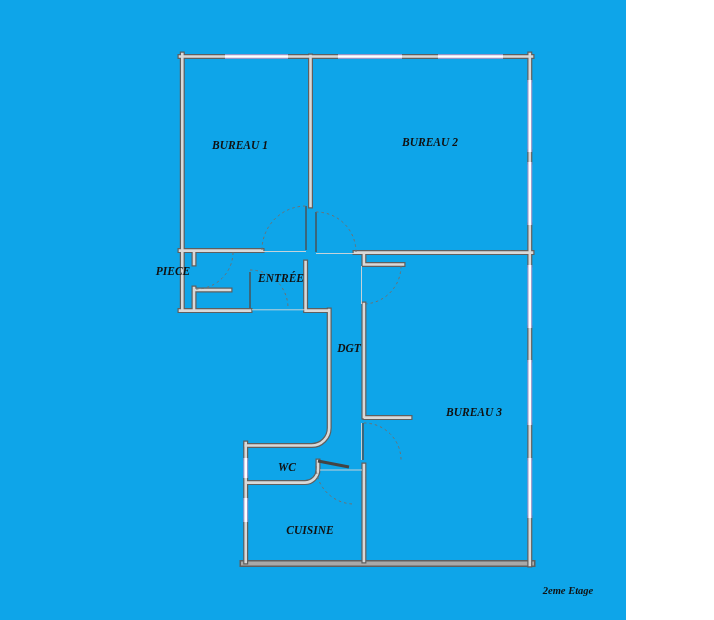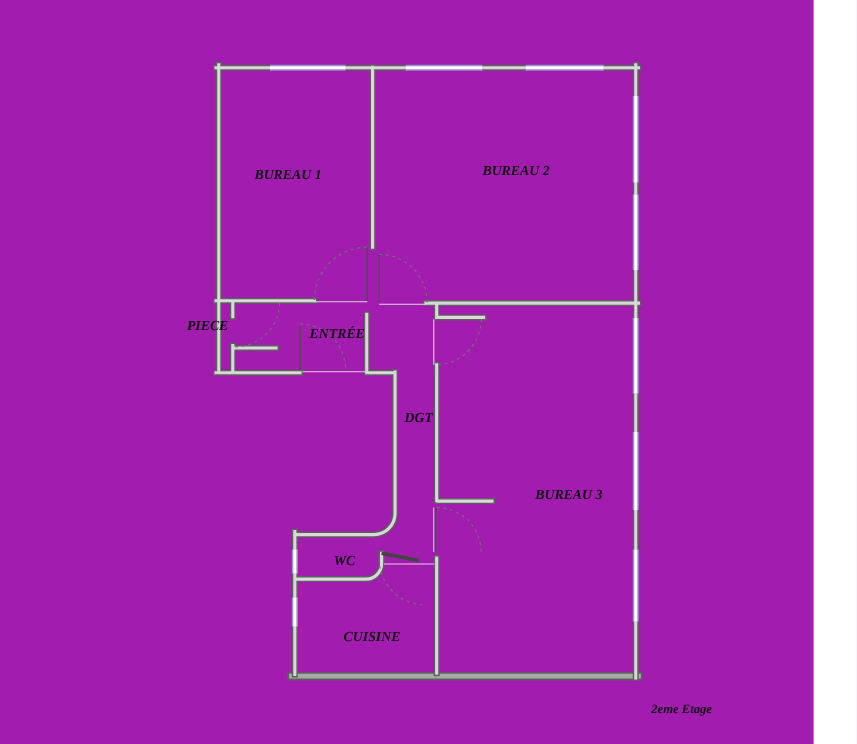--- a/index.html
+++ b/index.html
@@ -1,16 +1,16 @@
 <!DOCTYPE html>
 <html><head>
 <meta charset="utf-8">
 <style>
   html,body{margin:0;padding:0;background:#ffffff;}
-  .stage{position:relative;width:678px;height:620px;background:#a21caf;overflow:hidden;
+  .stage{position:relative;width:626px;height:620px;background:#0ea5e9;overflow:hidden;
          font-family:"Liberation Serif", serif;}
   svg{display:block;}
   .wall-outer{stroke:#5f5f5f;stroke-width:5;fill:none;stroke-linecap:square;}
   .wall-inner{stroke:#d9d9d9;stroke-width:2.6;fill:none;stroke-linecap:square;}
   .thick-outer{stroke:#5f5f5f;stroke-width:7;fill:none;stroke-linecap:square;}
   .thick-inner{stroke:#a9a9a9;stroke-width:4;fill:none;stroke-linecap:square;}
   .win-outer{stroke:#9595c5;stroke-width:5;fill:none;stroke-linecap:butt;}
   .win-inner{stroke:#ffffff;stroke-width:2.6;fill:none;stroke-linecap:butt;}
   .door-arc{stroke:#707070;stroke-width:1;fill:none;stroke-dasharray:2.5 3;}
   .door-leaf{stroke:#4d4d4d;stroke-width:1.4;fill:none;}

